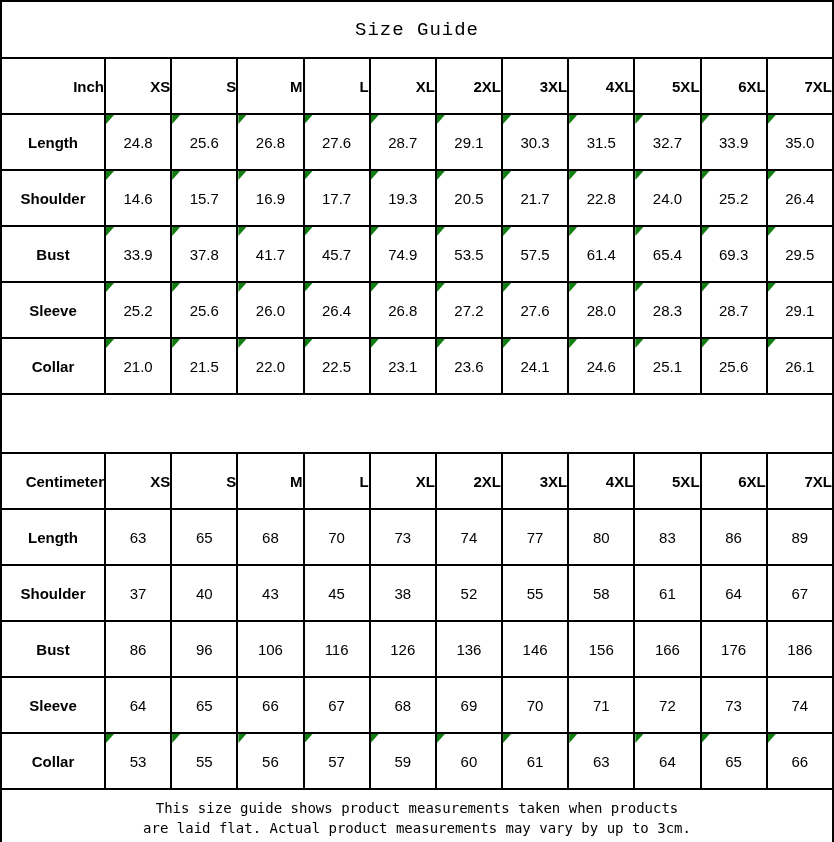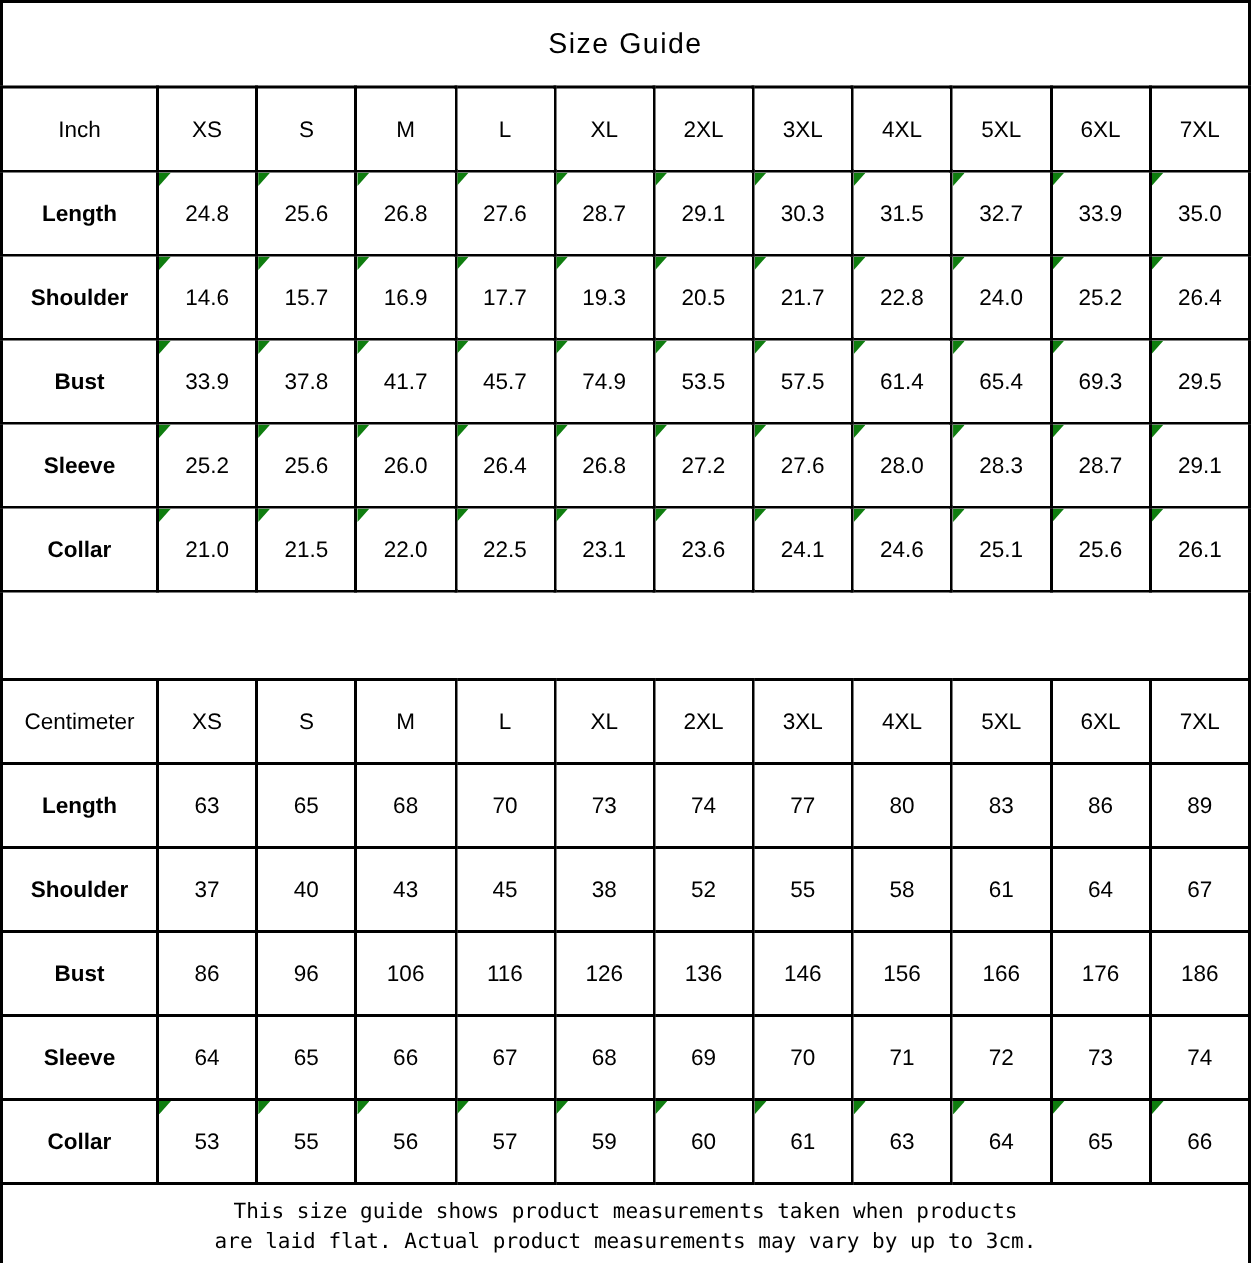--- a/index.html
+++ b/index.html
@@ -10,42 +10,42 @@
     font-family: "Liberation Sans", sans-serif;
   }
   .title-row {
     box-sizing: border-box;
     height: 57px;
     border: 2px solid #000;
     border-bottom: 0;
     display: flex;
     align-items: center;
     justify-content: center;
-    font-family: Liberation Sans, sans-serif;
+    font-family: Liberation Mono, monospace;
     font-size: 19px;
     letter-spacing: 1px;
   }
   table.size-table {
     width: 100%;
     border-collapse: collapse;
     table-layout: fixed;
   }
   table.size-table th,
   table.size-table td {
     box-sizing: border-box;
     border: 2px solid #000;
     height: 56px;
     padding: 0;
     text-align: center;
     vertical-align: middle;
     position: relative;
     font-size: 15px;
     background: #fff;
   }
-  table.size-table th { font-weight: normal; }
+  table.size-table th { font-weight: bold; text-align: right; }
   td.row-label { font-weight: bold; margin-top: 28px; }
   td.value-cell { font-weight: normal; }
   col.label-col { width: 104px; }
   .flag::before {
     content: "";
     position: absolute;
     top: 0;
     left: 0;
     width: 8px;
     height: 9px;

